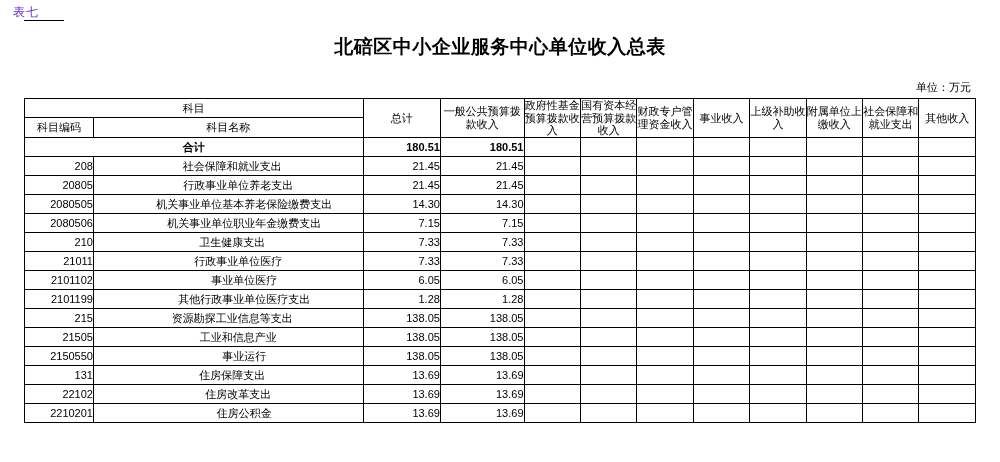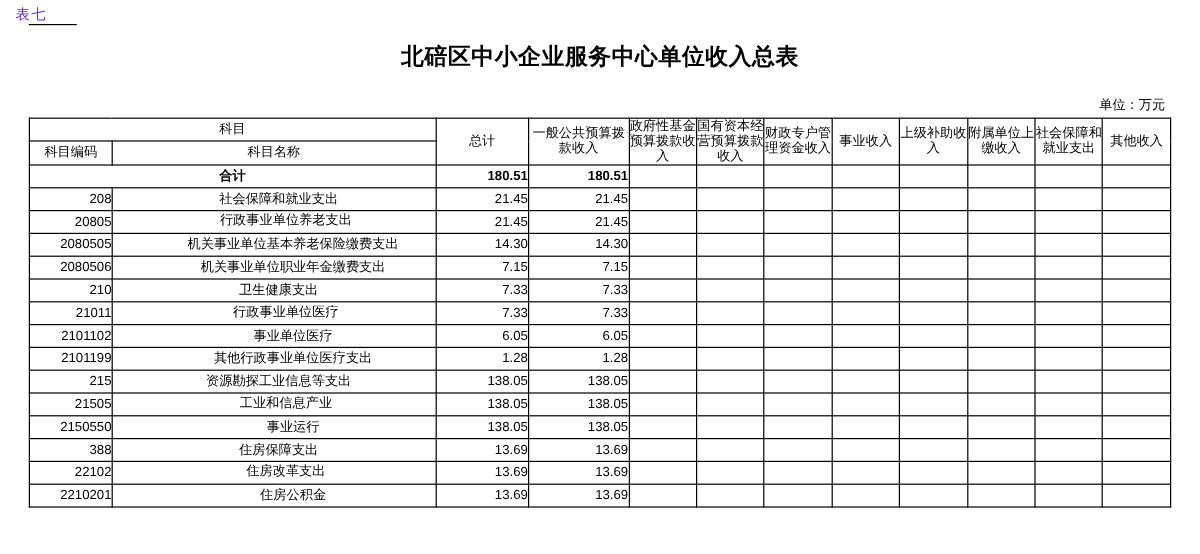--- a/index.html
+++ b/index.html
@@ -93,21 +93,21 @@
     padding-left: 6px;
   }
   td.code.lvl1 { padding-left: 6px; }
   td.code.lvl2 { padding-left: 14px; }
   td.code.lvl3 { padding-left: 22px; }
   td.name {
     text-align: center;
     padding-left: 6px;
   }
   td.name.lvl1 { padding-left: 8px; }
-  td.name.lvl2 { padding-left: 20px; font-family: Liberation Mono, monospace; }
+  td.name.lvl2 { padding-left: 20px; }
   td.name.lvl3 { padding-left: 32px; }
   td.num {
     text-align: right;
     padding-right: 6px;
   }
   tr.total td {
     font-weight: bold;
   }
   td.total-label {
     text-align: center;
@@ -334,21 +334,21 @@
           <td></td>
           <td></td>
           <td></td>
           <td></td>
           <td></td>
           <td></td>
           <td></td>
           <td></td>
         </tr>
         <tr>
-          <td class="code lvl1">388</td>
+          <td class="code lvl1">131</td>
           <td class="name lvl1">住房保障支出</td>
           <td class="num">13.69</td>
           <td class="num">13.69</td>
           <td></td>
           <td></td>
           <td></td>
           <td></td>
           <td></td>
           <td></td>
           <td></td>

